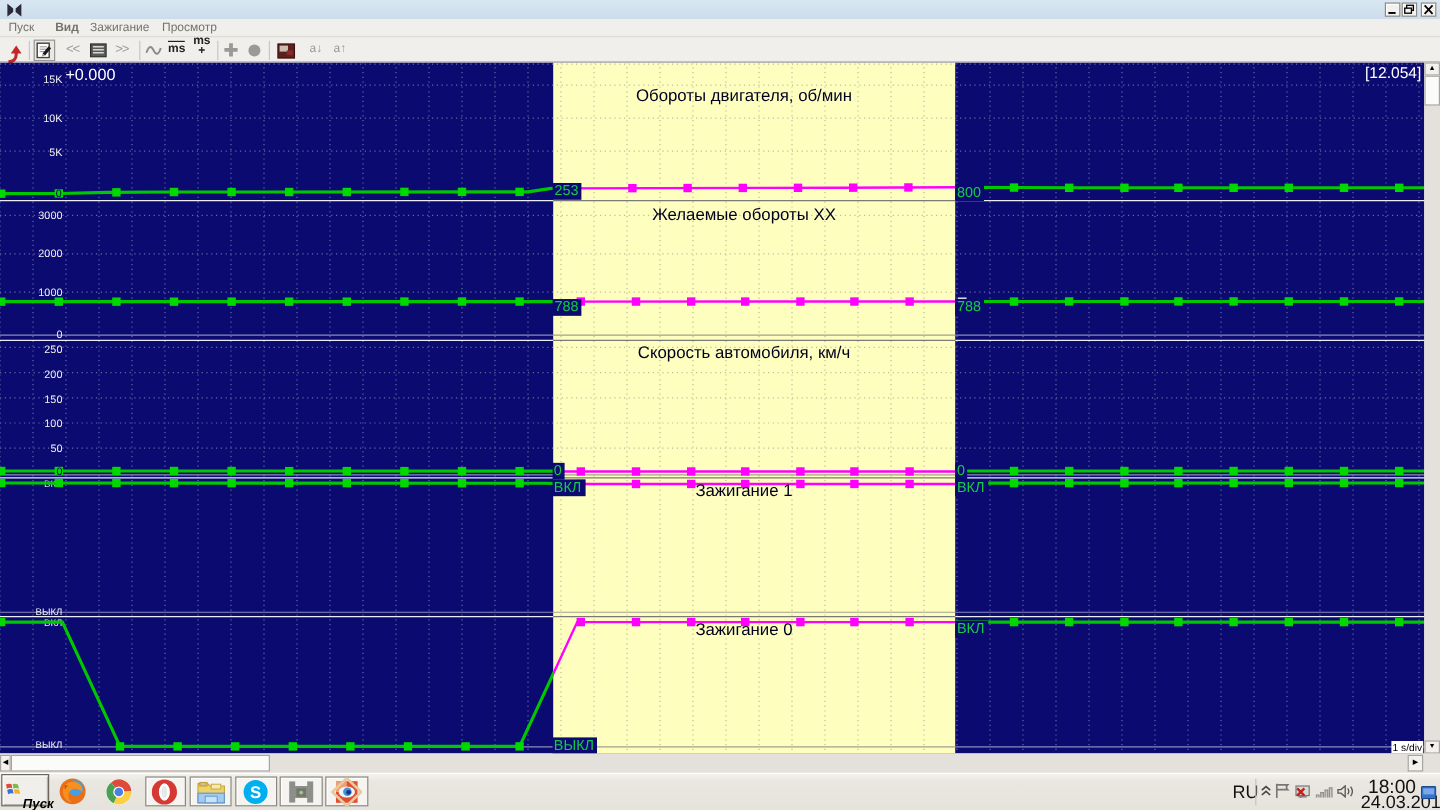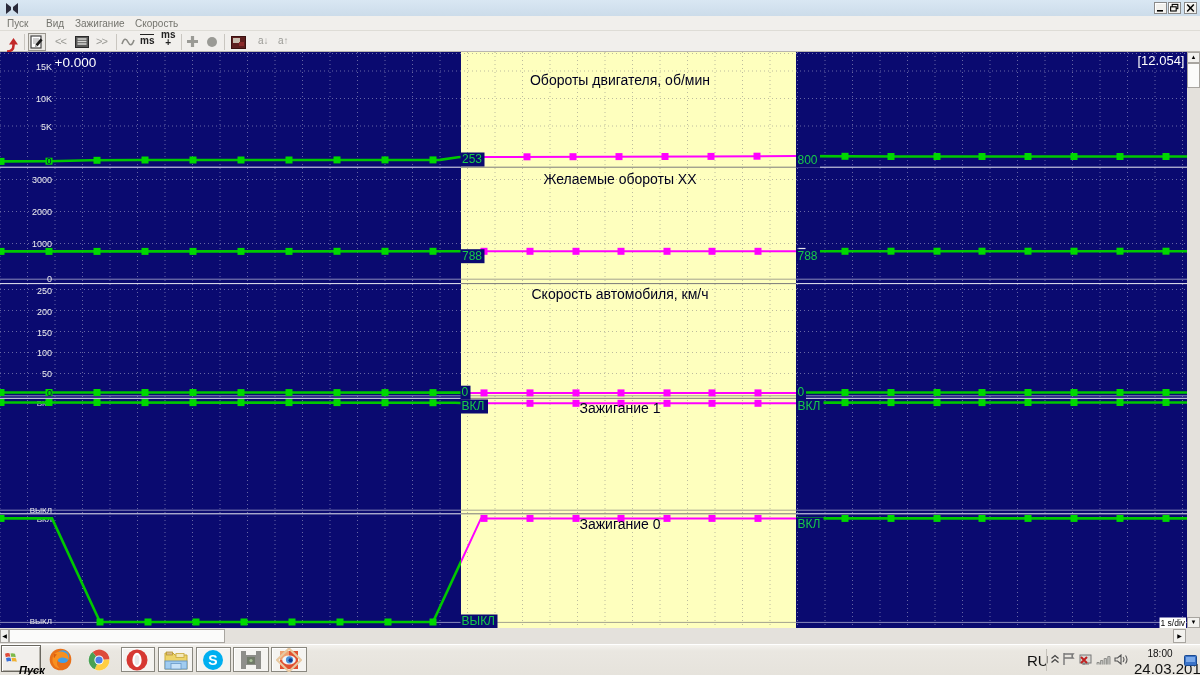--- a/index.html
+++ b/index.html
@@ -41,23 +41,23 @@
     <div class="wbtn" style="left:1168px;"><svg width="11" height="10" viewBox="0 0 11 10">
           <rect x="3.2" y="1.4" width="5.6" height="4.2" fill="none" stroke="#000" stroke-width="1.1"></rect>
           <rect x="1.6" y="3.8" width="5.6" height="4.2" fill="#f2f1ee" stroke="#000" stroke-width="1.1"></rect>
         </svg></div>
     <div class="wbtn" style="left:1184px;"><svg width="11" height="10" viewBox="0 0 11 10">
           <path d="M2.2,1.5 L8.8,8.5 M8.8,1.5 L2.2,8.5" stroke="#000" stroke-width="1.5"></path>
         </svg></div>
   </div>
   <div id="menubar">
     <span style="left:7px;">Пуск</span>
-      <span style="left:46px;">Вид</span>
+      <span style="left:46px;font-weight:bold;">Вид</span>
     <span style="left:75px;">Зажигание</span>
-      <span style="left:135px;">Скорость</span>
+      <span style="left:135px;">Просмотр</span>
   </div>
   <div id="toolbar">
       <svg width="22" height="22" viewBox="0 0 22 22" style="left:3px;top:3px;">
         <path d="M4,17.5 C8,17.5 10.5,15.5 10.5,11.5 L10.5,10" stroke="#c22828" stroke-width="2.6" fill="none"></path>
         <path d="M10.5,4 L15,10.5 L6,10.5 Z" fill="#c22828"></path>
       </svg>
       <i style="left:24px;"></i>
       <b style="left:28px;top:2px;width:18px;height:18px;"></b>
       <svg width="14" height="14" viewBox="0 0 14 14" style="left:30px;top:4px;">
         <rect x="1" y="1" width="10" height="12" fill="#ffffff" stroke="#444" stroke-width="1.2"></rect>
@@ -404,19 +404,19 @@
     <path d="M3,10 h7 M5,9 v2" stroke="#777" stroke-width="1"></path>
     <path d="M2,3 l6,6 M8,3 l-6,6" stroke="#c02020" stroke-width="2"></path>
   </svg>
   <svg width="15" height="10" viewBox="0 0 15 10" style="position:absolute;left:1096px;top:655px;">
     <path d="M1,9.5 V7.5 h2.2 V9.5 M4.6,9.5 V5.5 h2.2 V9.5 M8.2,9.5 V3.5 h2.2 V9.5 M11.8,9.5 V1.5 h2.2 V9.5" stroke="#8e8e8a" stroke-width="1" fill="#c8c8c4"></path>
   </svg>
   <svg width="15" height="11" viewBox="0 0 15 11" style="position:absolute;left:1114px;top:654px;">
     <path d="M1,4 h2.5 L7,1 V10 L3.5,7 H1 Z" fill="none" stroke="#555" stroke-width="1.1"></path>
     <path d="M9,3 q2,2.5 0,5 M11.5,1.5 q3,4 0,8" stroke="#555" stroke-width="1.1" fill="none"></path>
   </svg>
-  <span class="tray" style="left:1139px;top:648px;width:42px;text-align:center;display:inline-block;font-size:10px;position:absolute;">18:00</span>
+  <span class="tray" style="left:1139px;top:648px;width:42px;text-align:center;display:inline-block;font-size:16px;position:absolute;">18:00</span>
   <span class="tray" style="left:1134px;top:660px;width:47px;text-align:center;display:inline-block;font-size:15px;position:absolute;">24.03.2015</span>
   <svg width="13" height="11" viewBox="0 0 13 11" style="position:absolute;left:1184px;top:655px;">
     <rect x="0.5" y="0.5" width="12" height="10" rx="1" fill="#3a72c8" stroke="#1a4a90"></rect>
     <rect x="2" y="2" width="9" height="5" fill="#7aa8e8"></rect>
   </svg>
 </div>
 
 </body></html>

